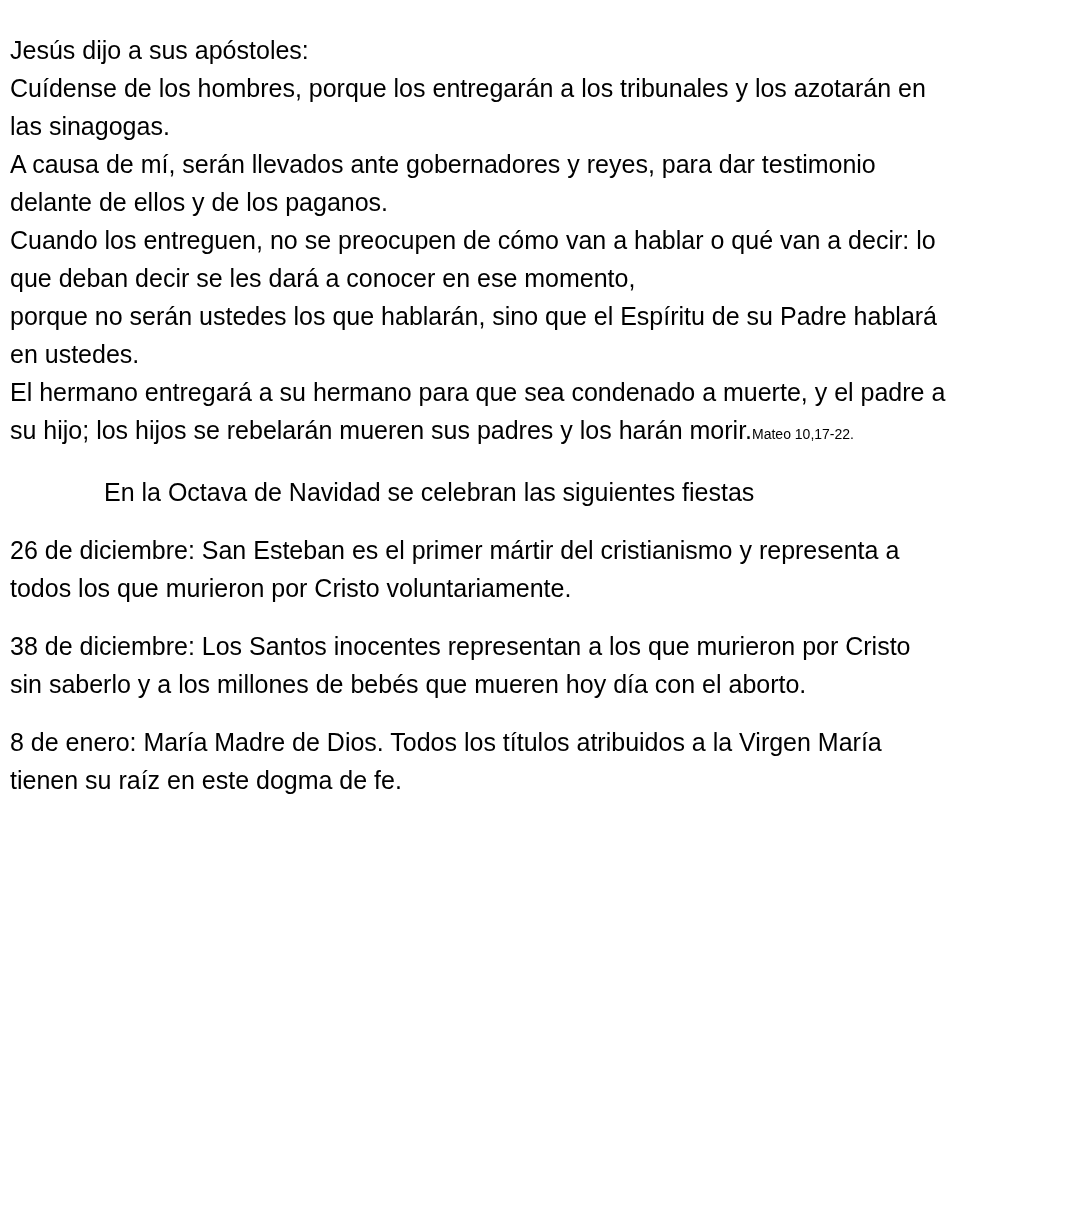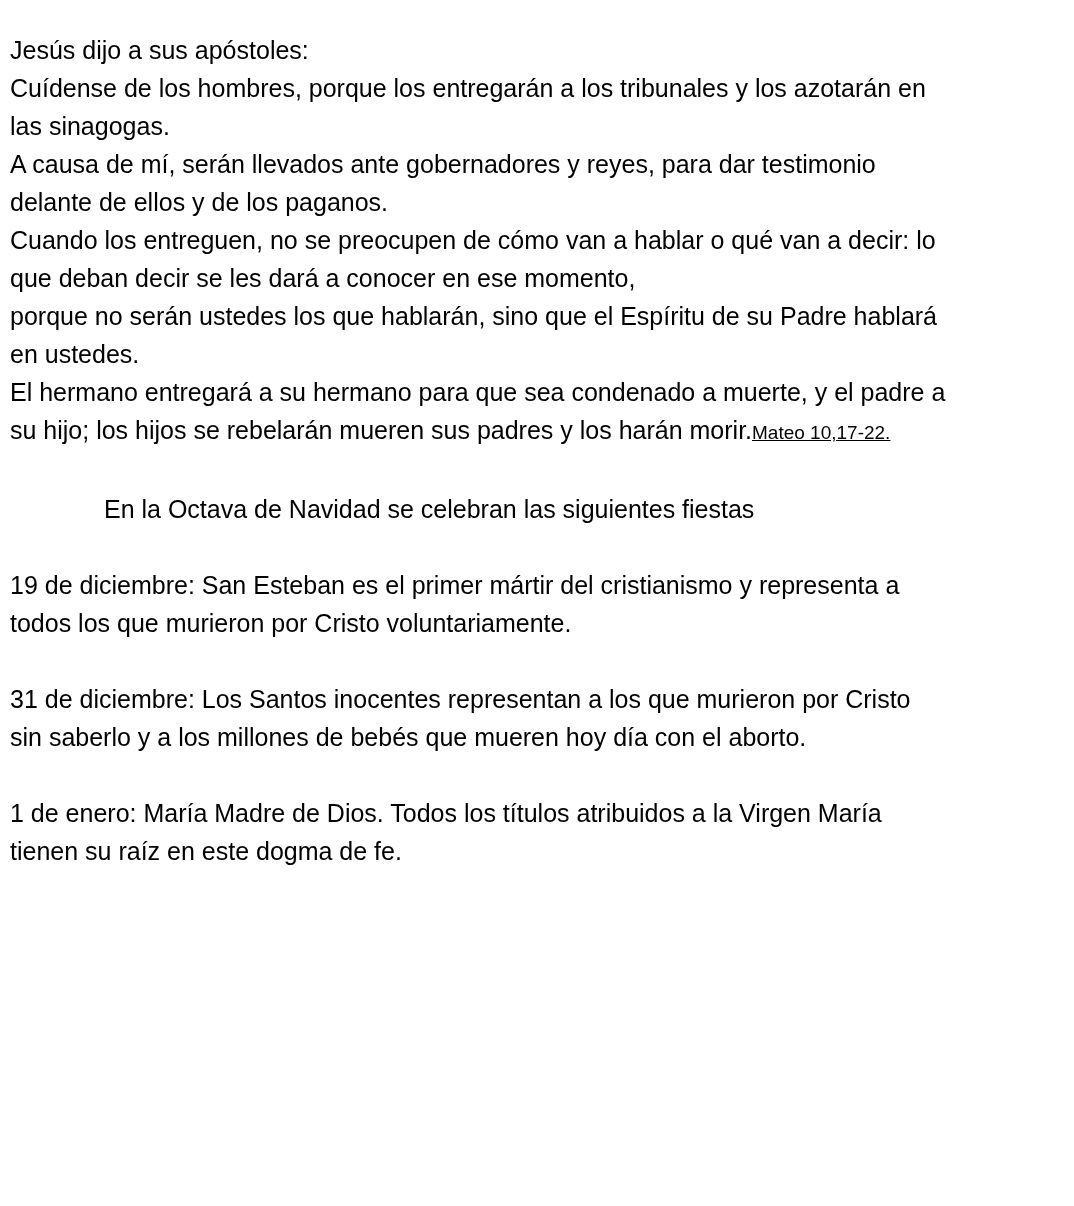--- a/index.html
+++ b/index.html
@@ -13,23 +13,23 @@
     height: 1206px;
     background: #ffffff;
     color: #000000;
     padding: 31px 8px 0 10px;
     font-family: "Liberation Sans", sans-serif;
     font-size: 25px;
     line-height: 38px;
     overflow: hidden;
   }
   .pre { white-space: pre; }
-  .block { margin-top: 38px; }
+  .block { margin-top: 20px; }
   .heading { padding-left: 94px; }
-  .citation { font-size: 19px; text-decoration: underline; }
+  .citation { font-size: 14px; }
 </style>
 </head>
 <body>
 
 <div class="doc">
 
   <div>
     <div class="pre">Jesús dijo a sus apóstoles:
 Cuídense de los hombres, porque los entregarán a los tribunales y los azotarán en
 las sinagogas.
@@ -38,24 +38,24 @@
 Cuando los entreguen, no se preocupen de cómo van a hablar o qué van a decir: lo
 que deban decir se les dará a conocer en ese momento,
 porque no serán ustedes los que hablarán, sino que el Espíritu de su Padre hablará
 en ustedes.
 El hermano entregará a su hermano para que sea condenado a muerte, y el padre a</div>
     <div><span>su hijo; los hijos se rebelarán mueren sus padres y los harán morir.</span><span class="citation">Mateo 10,17-22.</span></div>
   </div>
 
   <div class="block heading">En la Octava de Navidad se celebran las siguientes fiestas</div>
 
-  <div class="block pre">19 de diciembre: San Esteban es el primer mártir del cristianismo y representa a
+  <div class="block pre">26 de diciembre: San Esteban es el primer mártir del cristianismo y representa a
 todos los que murieron por Cristo voluntariamente.</div>
 
 
-  <div class="block pre">31 de diciembre: Los Santos inocentes representan a los que murieron por Cristo
+  <div class="block pre">38 de diciembre: Los Santos inocentes representan a los que murieron por Cristo
 sin saberlo y a los millones de bebés que mueren hoy día con el aborto.</div>
 
 
-  <div class="block pre">1 de enero: María Madre de Dios. Todos los títulos atribuidos a la Virgen María
+  <div class="block pre">8 de enero: María Madre de Dios. Todos los títulos atribuidos a la Virgen María
 tienen su raíz en este dogma de fe.</div>
 
 </div>
 
 </body></html>

